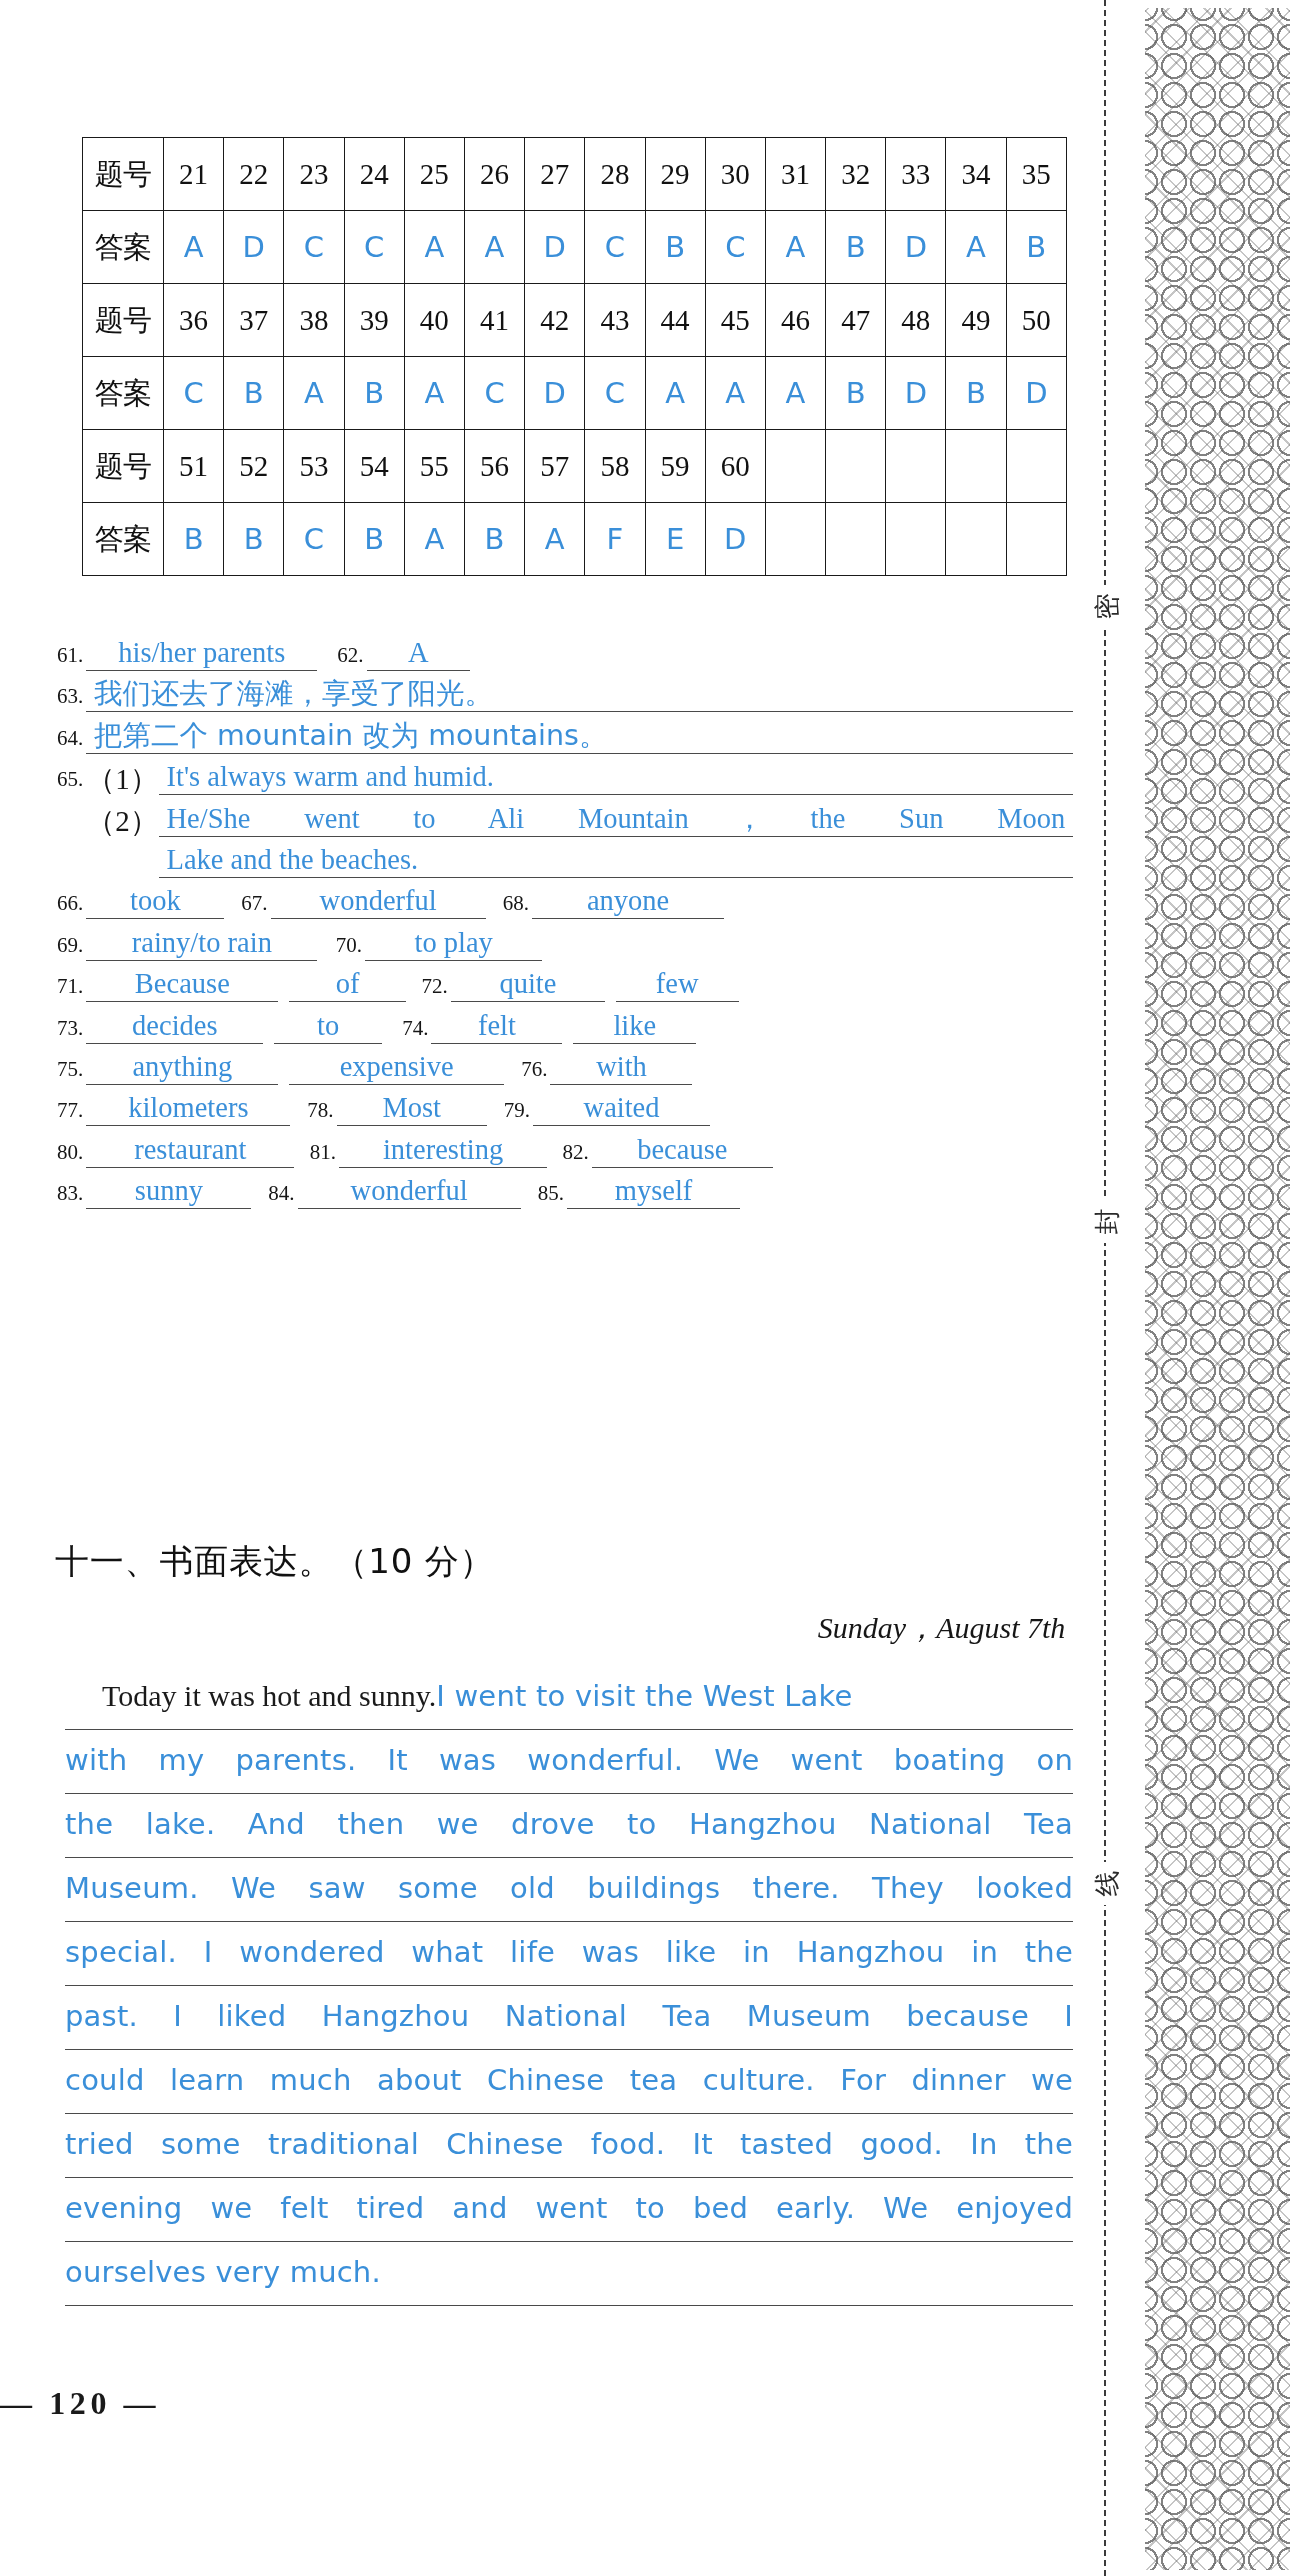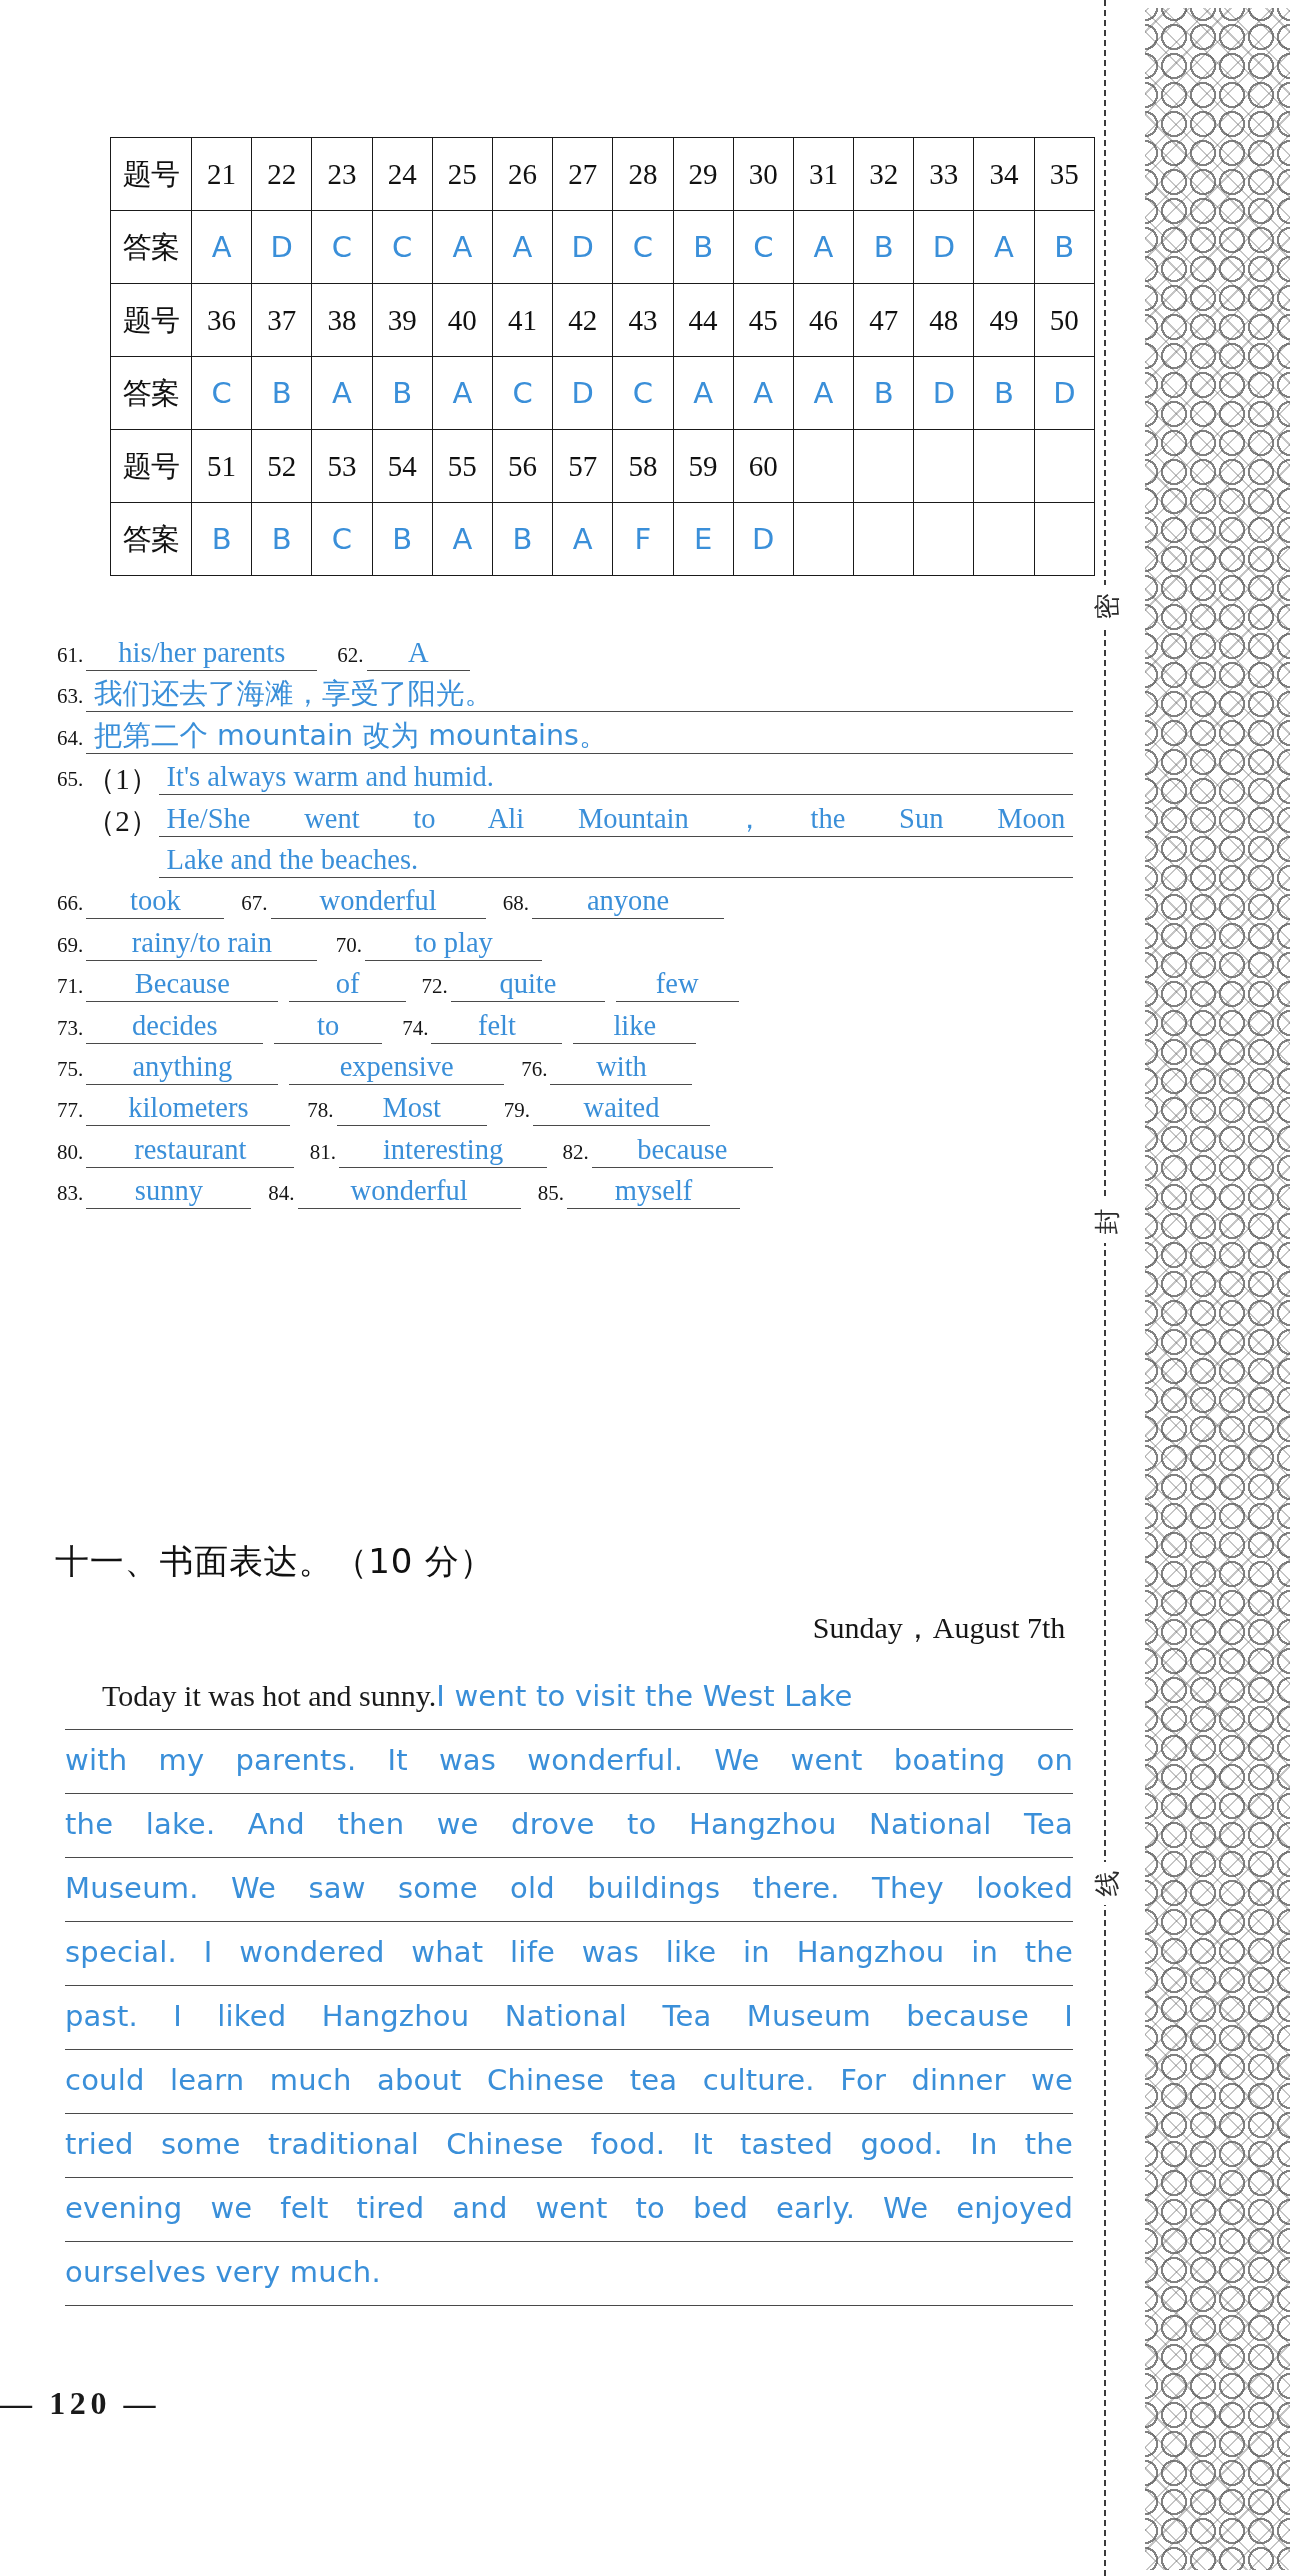--- a/index.html
+++ b/index.html
@@ -19,21 +19,20 @@
     position:absolute;
     left:0;top:0;
     width:1077px;height:2576px;
   }
 
   
   #answer-table-wrap{
     position:absolute;
     left:82px;top:137px;
     width:837px;
-    margin-left:28px;
   }
   table.answer-table{
     border-collapse:collapse;
     width:985px;
     table-layout:fixed;
   }
   table.answer-table td{
     border:1.2px solid #1a1a1a;
     height:72px;
     text-align:center;
@@ -124,20 +123,21 @@
     left:65px;top:1608px;
     width:1008px;
   }
   #comp-date{
     text-align:right;
     font-family:"Liberation Serif", serif;
     font-size:30px;
     color:#161616;
     padding-right:7.7px;
     margin-bottom:17px;
+    font-style:italic;
   }
   .comp-line{
     border-bottom:1.5px solid #4a4a4a;
     height:63px;
     line-height:60px;
     white-space:nowrap;
     font-size:0;
   }
   .comp-first-indent{
     display:inline-block;

